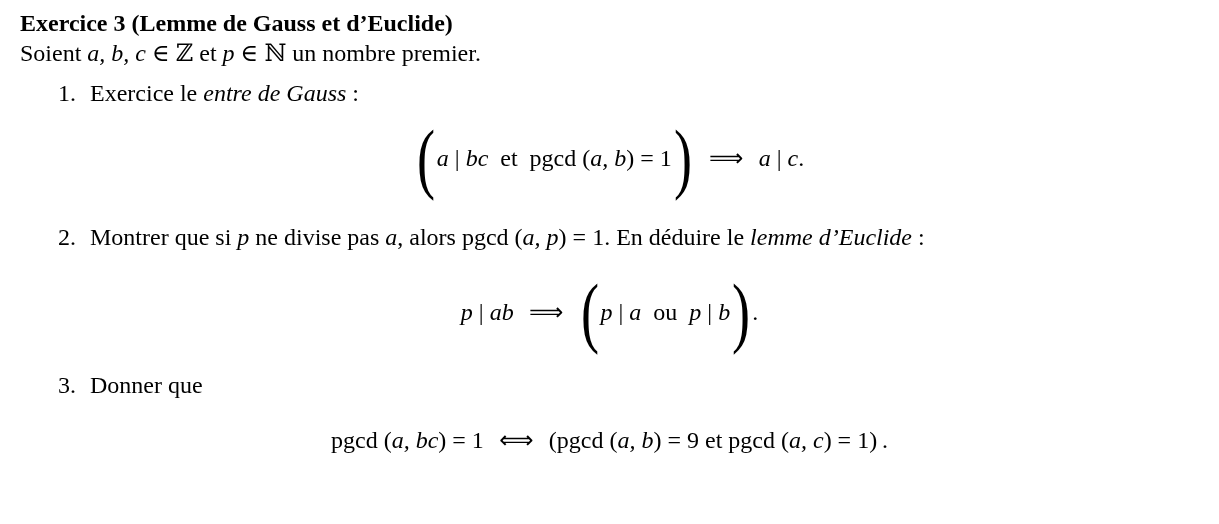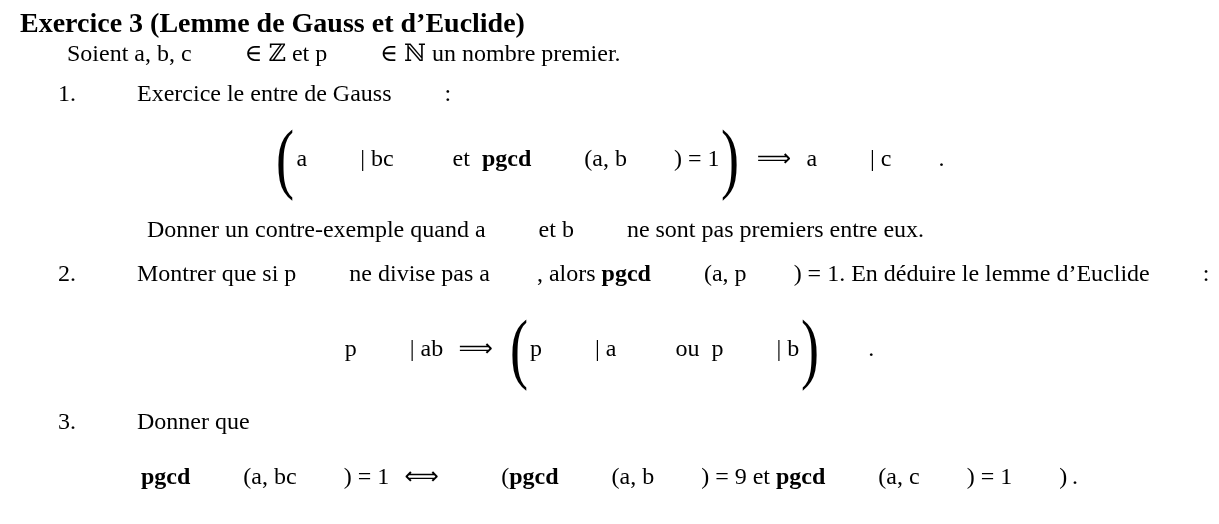--- a/index.html
+++ b/index.html
@@ -15,21 +15,21 @@
     box-sizing: border-box;
     padding: 8px 20px 0 20px;
     background: #ffffff;
     font-family: "Liberation Serif", "DejaVu Serif", "DejaVu Sans", serif;
     font-size: 24px;
     line-height: 30px;
     overflow: hidden;
   }
   .title {
     margin: 0;
-    font-size: 28px;
+    font-size: 24px;
     line-height: 30px;
     font-weight: bold;
   }
   .intro {
     margin: 0;
   }
   .item {
     display: flex;
     align-items: baseline;
   }
@@ -54,23 +54,23 @@
   .formula-gauss  { height: 100px; }
   .formula-euclid { height: 104px; margin-top: 8px; }
   .formula-pgcd   { height: 44px;  margin-top: 18px; }
   .formula-row {
     display: flex;
     align-items: center;
   }
   .seg {
     white-space: pre;
   }
-  .rm { font-style: normal; margin-left: 47px; }
-  .it { }
-  .bf { font-weight: bold; }
+  .rm { font-style: normal; }
+  .it { font-style: italic; }
+  .bf { font-weight: normal; }
   .big {
     display: inline-block;
     font-size: 66px;
     line-height: 1;
     transform: scaleY(1.18) scaleX(0.82);
     transform-origin: center center;
   }
   .arr {
     font-family: "DejaVu Sans", "DejaVu Serif", sans-serif;
   }
@@ -102,21 +102,20 @@
         <span class="seg rm">) = 1</span>
         <span class="seg big">)</span>
         <span class="seg arr">  ⟹  </span>
         <span class="seg it">a</span>
         <span class="seg rm"> | </span>
         <span class="seg it">c</span>
         <span class="seg rm">.</span>
       </span>
   </div>
 
-  <p class="followup"><span class="seg rm">Donner un contre-exemple quand </span><span class="seg it">a</span><span class="seg rm"> et </span><span class="seg it">b</span><span class="seg rm"> ne sont pas premiers entre eux.</span></p>
 
   <div class="item item-2">
     <span class="item-label">2.</span>
     <span class="item-body"><span class="seg rm">Montrer que si </span><span class="seg it">p</span><span class="seg rm"> ne divise pas </span><span class="seg it">a</span><span class="seg rm">, alors </span><span class="seg bf">pgcd</span><span class="seg rm"> (</span><span class="seg it">a, p</span><span class="seg rm">) = 1. En déduire le </span><span class="seg it">lemme d’Euclide</span><span class="seg rm"> :</span></span>
   </div>
 
   <div class="display-formula formula-euclid">
     <span class="formula-row">
         <span class="seg it">p</span>
         <span class="seg rm"> | </span>

